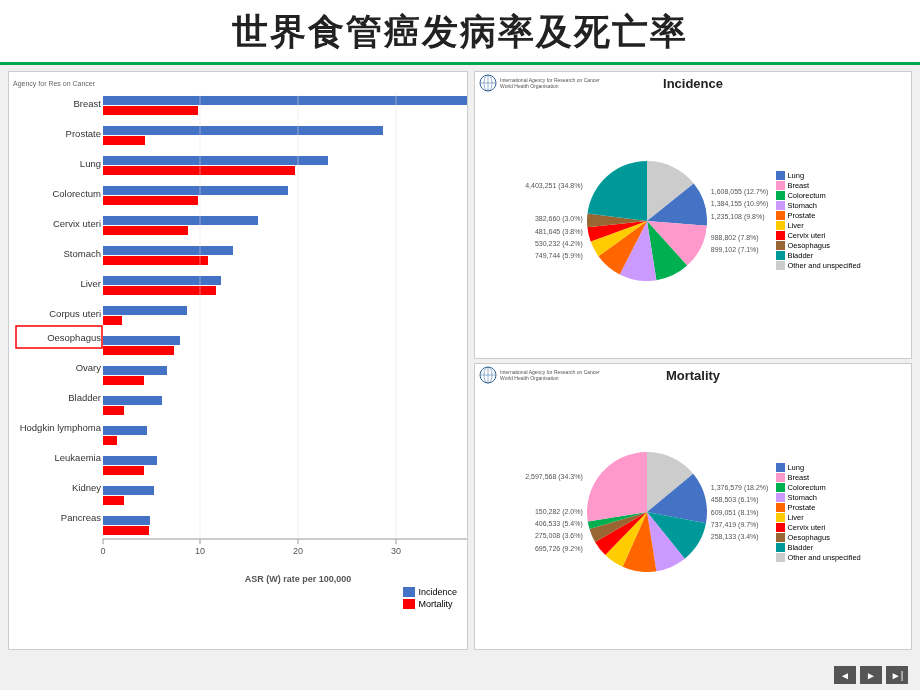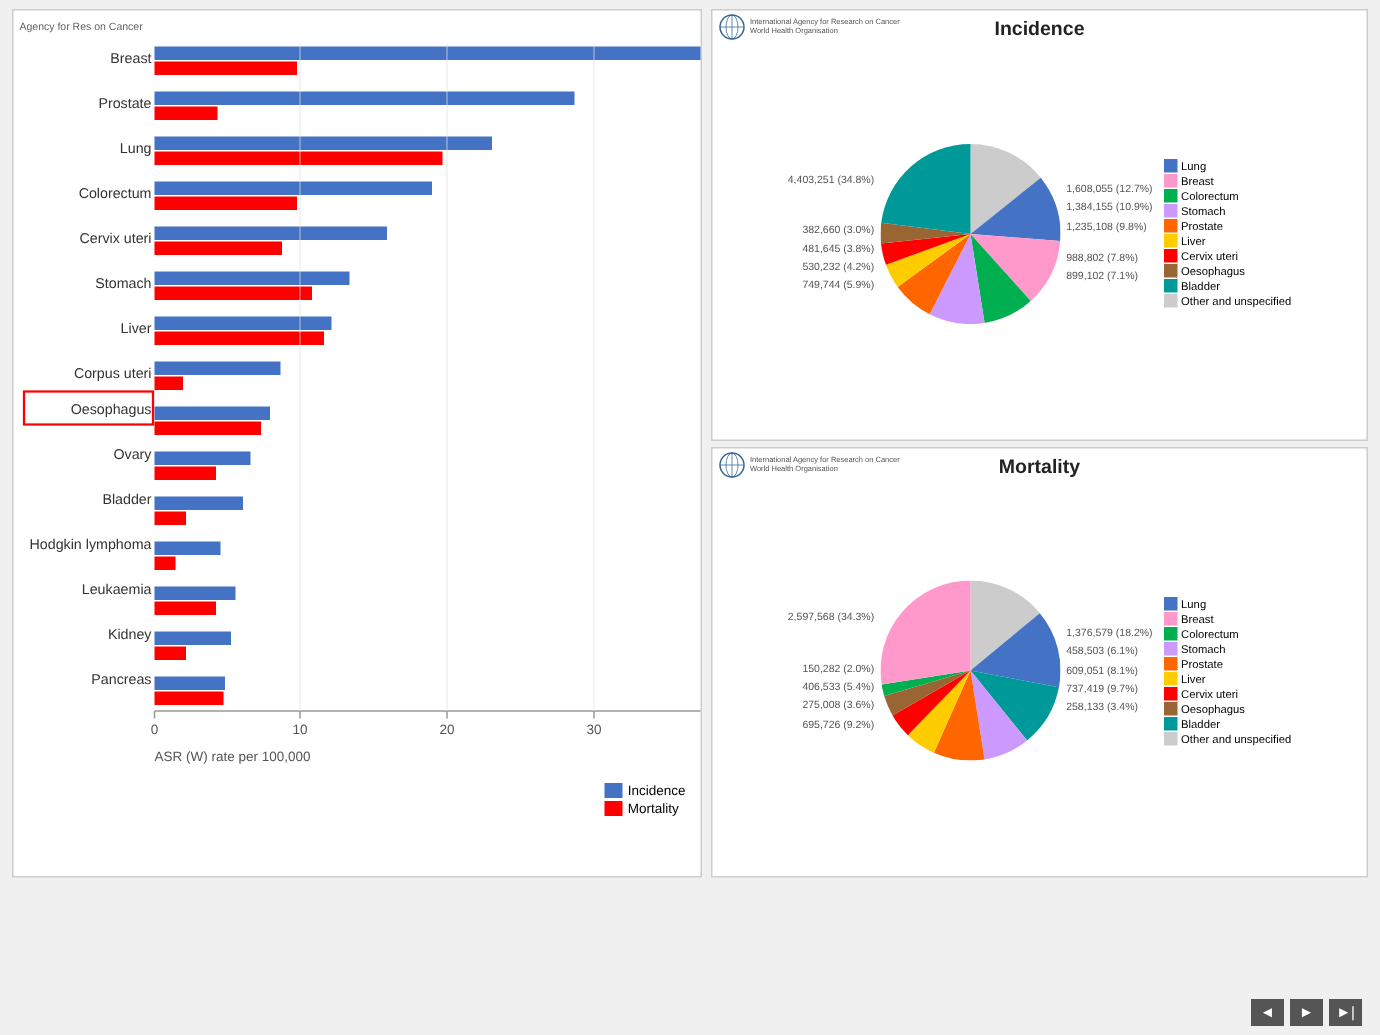--- a/index.html
+++ b/index.html
@@ -175,20 +175,23 @@
       align-items: center;
       justify-content: center;
       font-size: 10px;
     }
   </style>
 </head>
 <body>
 
 <div class="slide">
 
+  <div class="title-bar">
+    <h1>世界食管癌发病率及死亡率</h1>
+  </div>
 
   <div class="content-area">
 
     <div class="left-panel">
       <div class="agency-label">
         <span>Agency for Res
 on Cancer</span>
       </div>
 
       
@@ -270,21 +273,21 @@
         <line x1="283" y1="10" x2="283" y2="455" stroke="#e0e0e0" stroke-width="0.5"></line>
         <line x1="381" y1="10" x2="381" y2="455" stroke="#e0e0e0" stroke-width="0.5"></line>
 
         <text x="88" y="470" text-anchor="middle" font-size="9" fill="#555">0</text>
         <text x="185" y="470" text-anchor="middle" font-size="9" fill="#555">10</text>
         <text x="283" y="470" text-anchor="middle" font-size="9" fill="#555">20</text>
         <text x="381" y="470" text-anchor="middle" font-size="9" fill="#555">30</text>
         <text x="478" y="470" text-anchor="middle" font-size="9" fill="#555">40</text>
       </svg>
 
-      <div style="margin-left:88px; font-size:9px; color:#555; width:390px; margin-top:7px;">ASR (W) rate per 100,000</div>
+      <div style="margin-left:88px; font-size:9px; color:#555; text-align:center; width:390px; margin-top:18px;font-weight:bold;">ASR (W) rate per 100,000</div>
 
       
       <div class="legend">
         <div class="legend-item">
           <span class="legend-box" style="background:#4472c4;"></span>
           <span>Incidence</span>
         </div>
         <div class="legend-item">
           <span class="legend-box" style="background:#ff0000;"></span>
           <span>Mortality</span>

